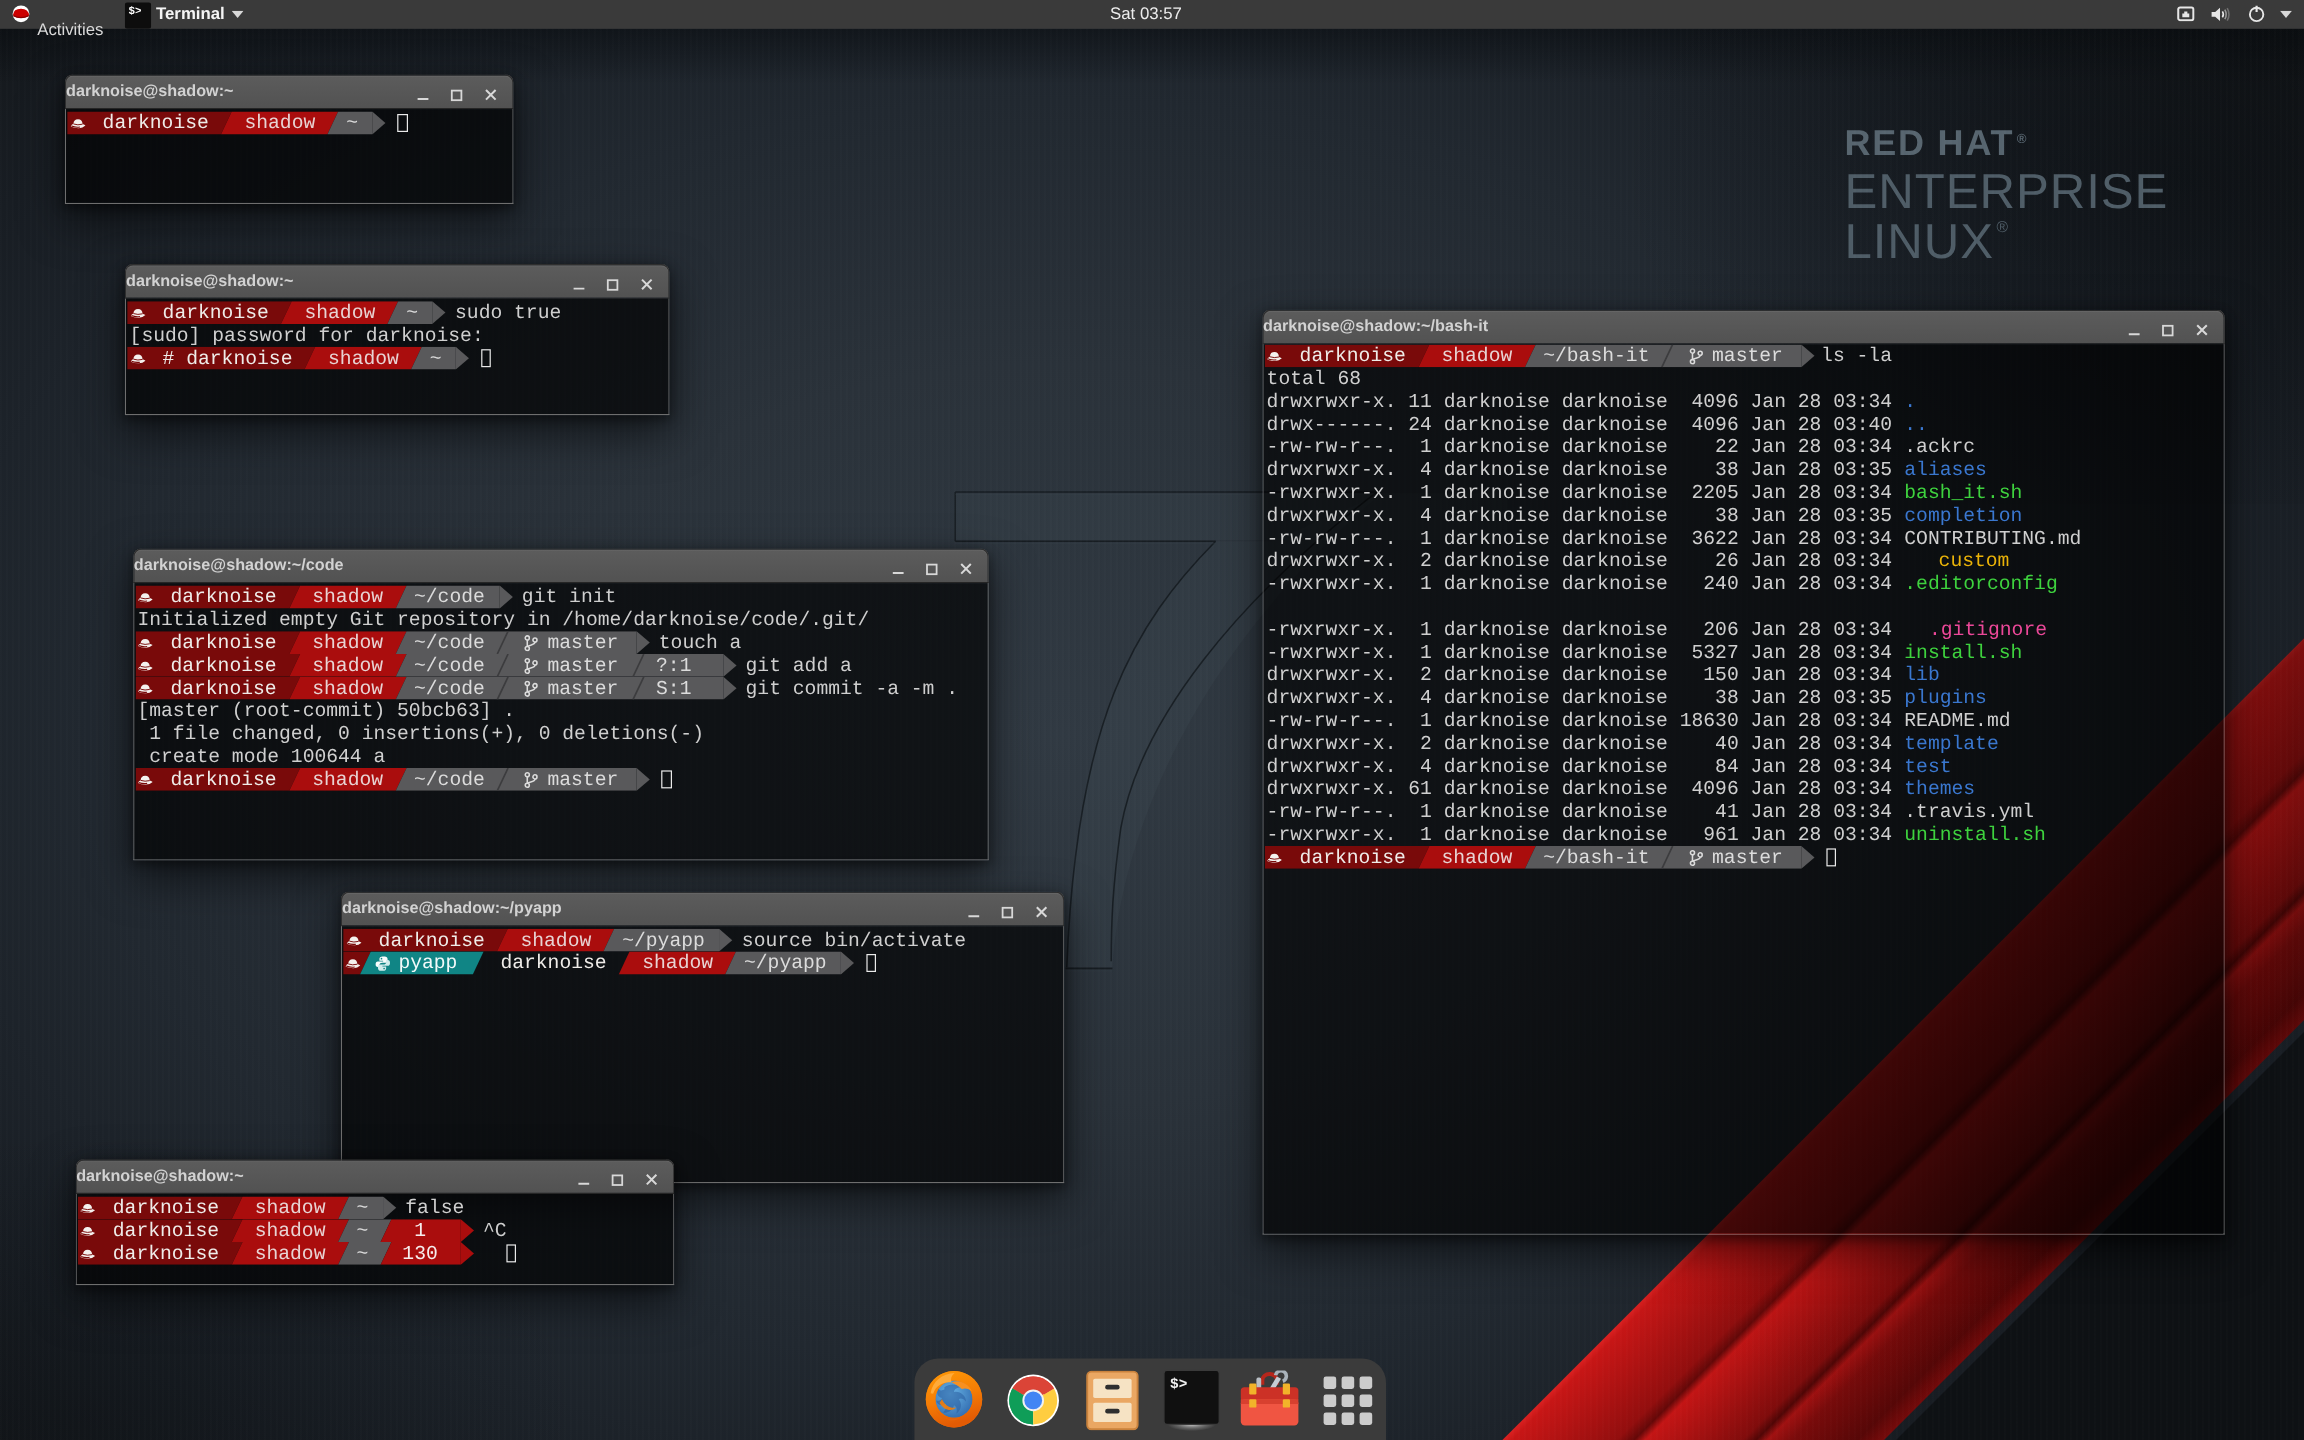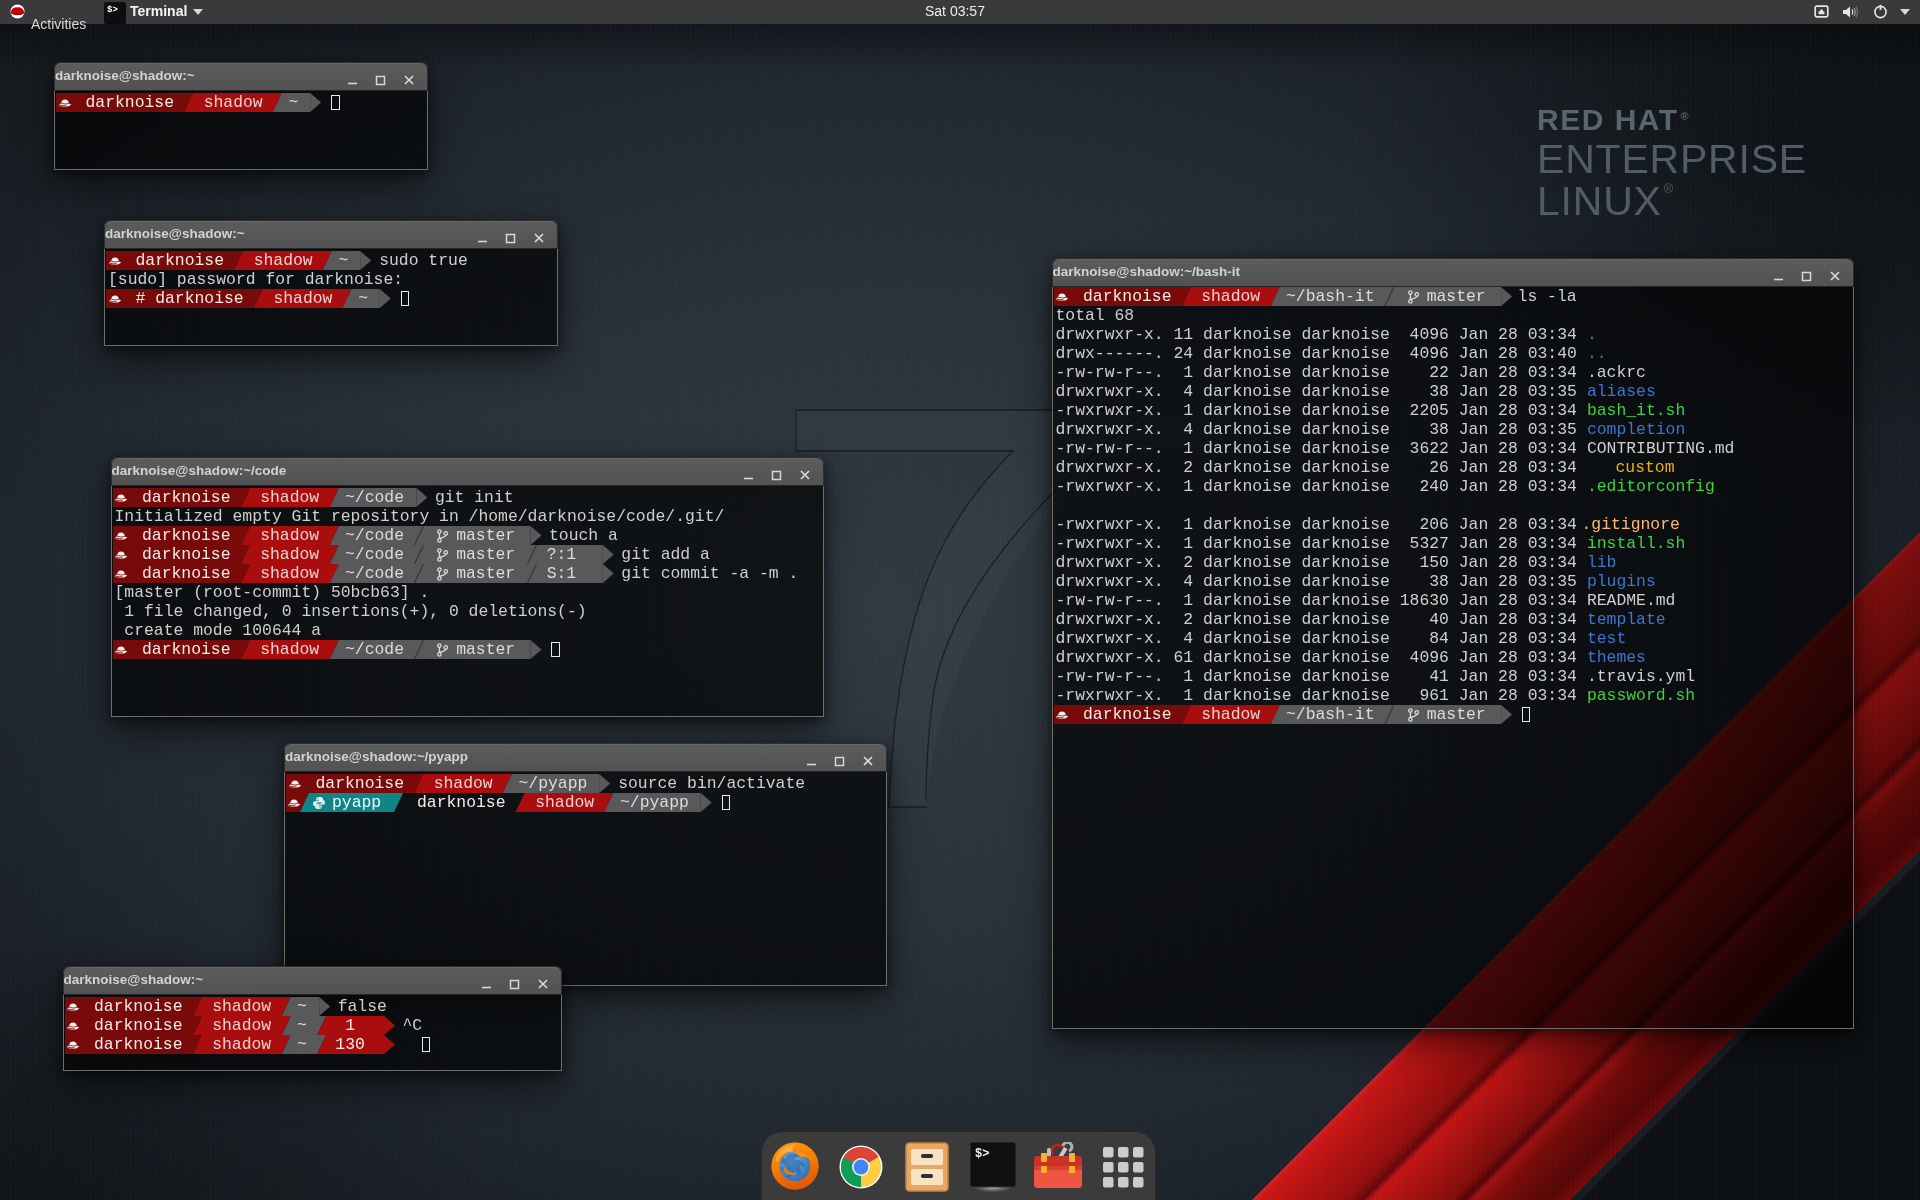--- a/index.html
+++ b/index.html
@@ -654,21 +654,21 @@
       <div class="ln" style="top:171px">
         <span class="t" style="left:2px;color:#cfcfcf">drwxrwxr-x.  2 darknoise darknoise    26 Jan 28 03:34 </span>
         <span class="t" style="left:562px;color:#eab308">custom</span>
       </div>
       <div class="ln" style="top:190px">
         <span class="t" style="left:2px;color:#cfcfcf">-rwxrwxr-x.  1 darknoise darknoise   240 Jan 28 03:34 </span>
         <span class="t" style="left:533.4px;color:#3ed23e">.editorconfig</span>
       </div>
       <div class="ln" style="top:228px">
         <span class="t" style="left:2px;color:#cfcfcf">-rwxrwxr-x.  1 darknoise darknoise   206 Jan 28 03:34 </span>
-        <span class="t" style="left:528px;color:#fdba74">.gitignore</span>
+        <span class="t" style="left:554px;color:#ec4899">.gitignore</span>
       </div>
       <div class="ln" style="top:247px">
         <span class="t" style="left:2px;color:#cfcfcf">-rwxrwxr-x.  1 darknoise darknoise  5327 Jan 28 03:34 </span>
         <span class="t" style="left:533.4px;color:#3ed23e">install.sh</span>
       </div>
       <div class="ln" style="top:266px">
         <span class="t" style="left:2px;color:#cfcfcf">drwxrwxr-x.  2 darknoise darknoise   150 Jan 28 03:34 </span>
         <span class="t" style="left:533.4px;color:#3a77cf">lib</span>
       </div>
       <div class="ln" style="top:285px">
@@ -690,21 +690,21 @@
       <div class="ln" style="top:361px">
         <span class="t" style="left:2px;color:#cfcfcf">drwxrwxr-x. 61 darknoise darknoise  4096 Jan 28 03:34 </span>
         <span class="t" style="left:533.4px;color:#3a77cf">themes</span>
       </div>
       <div class="ln" style="top:380px">
         <span class="t" style="left:2px;color:#cfcfcf">-rw-rw-r--.  1 darknoise darknoise    41 Jan 28 03:34 </span>
         <span class="t" style="left:533.4px;color:#cfcfcf">.travis.yml</span>
       </div>
       <div class="ln" style="top:399px">
         <span class="t" style="left:2px;color:#cfcfcf">-rwxrwxr-x.  1 darknoise darknoise   961 Jan 28 03:34 </span>
-        <span class="t" style="left:533.4px;color:#3ed23e">password.sh</span>
+        <span class="t" style="left:533.4px;color:#3ed23e">uninstall.sh</span>
       </div>
       <div class="ln" style="top:418px">
         <svg class="bg" width="800" height="19">
           <polygon points="0.0,19 0.0,0 137.1,0 128.1,19" fill="#790a0a"></polygon>
           <polygon points="128.1,19 137.1,0 225.8,0 216.8,19" fill="#aa0d0d"></polygon>
           <polygon points="216.8,19 225.8,0 339.9,0 330.9,19" fill="#59595b"></polygon>
           <polygon points="330.9,19 339.9,0 447.1,0 447.1,19" fill="#59595b"></polygon>
           <polygon points="447.1,19 447.1,0 458.1,9.5" fill="#59595b"></polygon>
           <line x1="330.9" y1="19" x2="339.9" y2="0" stroke="#3c3c3e" stroke-width="1.4"></line>
         </svg>

